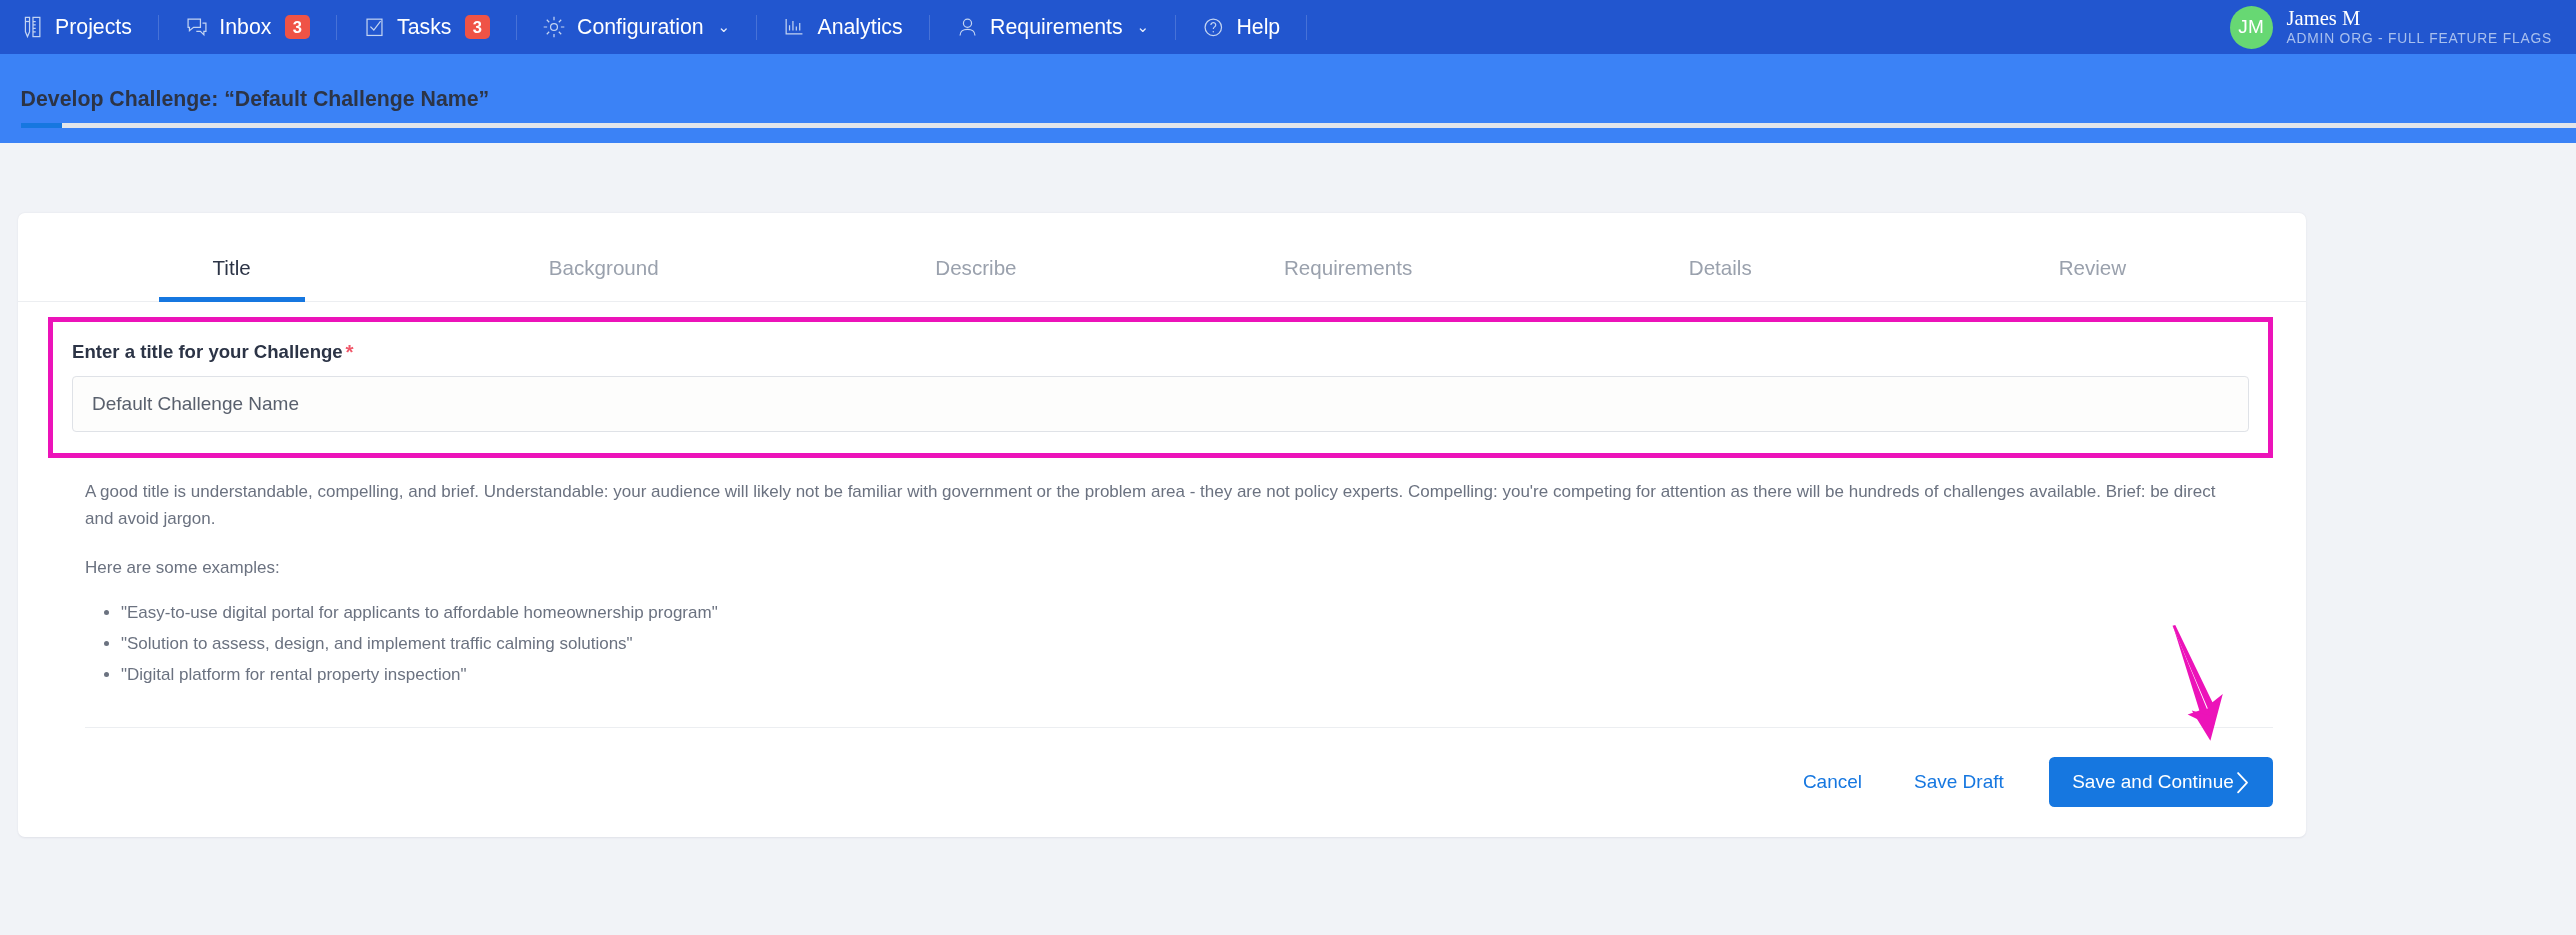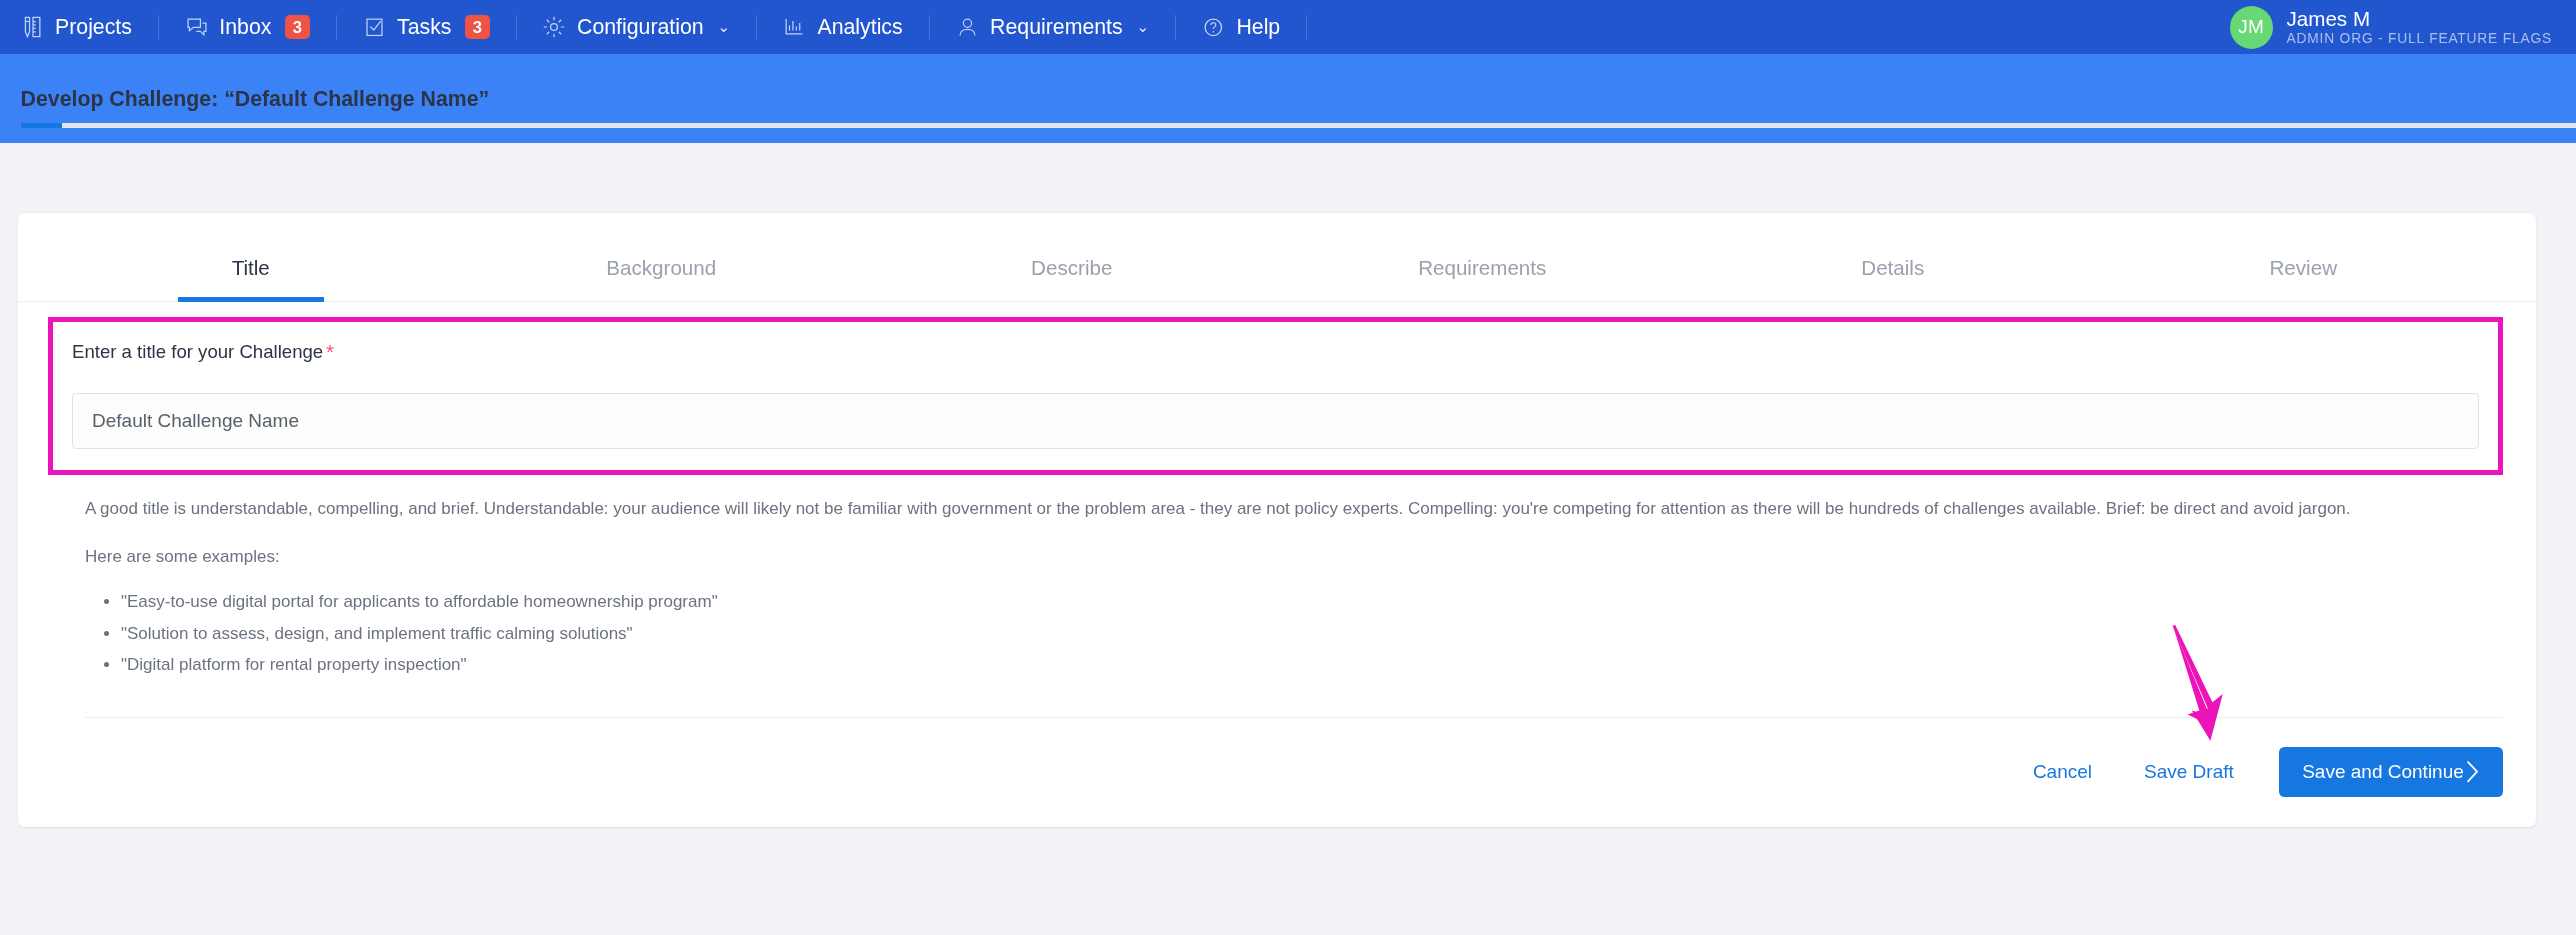--- a/index.html
+++ b/index.html
@@ -67,21 +67,21 @@
     width: 43px; height: 43px;
     border-radius: 50%;
     background: #67d873;
     color: #ffffff;
     display: flex; align-items: center; justify-content: center;
     font-size: 19px;
     letter-spacing: 0.3px;
     flex: 0 0 auto;
   }
   .profile-text { display: flex; flex-direction: column; gap: 1.4px; }
-  .profile-name { color: #ffffff; font-size: 20.6px; line-height: 1.05; }
+  .profile-name { color: #ffffff; font-size: 20.6px; line-height: 1.05; font-family: Liberation Serif, serif; }
   .profile-org {
     color: #a9c0ee; font-size: 13.8px; letter-spacing: 0.8px;
     white-space: nowrap; line-height: 1.1;
   }
 
   
   .page-head {
     padding: 33px 0 0 20.6px;
     background: #3b82f6;
     position: relative;
@@ -103,21 +103,21 @@
     left: 0; top: 0; bottom: 0;
     width: 41px;
     background: #1677e0;
   }
 
   
   .card {
     position: absolute;
     left: 18px;
     top: 213px;
-    width: 2518px;
+    width: 2288px;
     background: #ffffff;
     border-radius: 6.9px;
     box-shadow: 0 0.7px 2.1px rgba(20,30,60,0.08);
   }
 
   .tabs {
     display: flex;
     align-items: flex-end;
     height: 89px;
     border-bottom: 1.4px solid #eceef1;
@@ -146,21 +146,22 @@
 
   
   .highlight-box {
     margin: 15px 33px 0 30px;
     border: 5.5px solid #ec13b9;
     padding: 18px 19px 20.6px 19px;
   }
   .field-label {
     font-size: 18.6px;
     color: #2c3446;
-    margin-bottom: 29px;
+    margin-bottom: 12px;
+    font-weight: bold;
   }
   .req-star { color: #f0596b; font-size: 20.6px; vertical-align: -1.4px; margin-left: 2.8px; }
   .title-input {
     display: block;
     width: 100%;
     height: 56px;
     border: 1.4px solid #dfe2e7;
     border-radius: 4.1px;
     background: #fdfdfc;
     font-family: "Liberation Sans", sans-serif;

